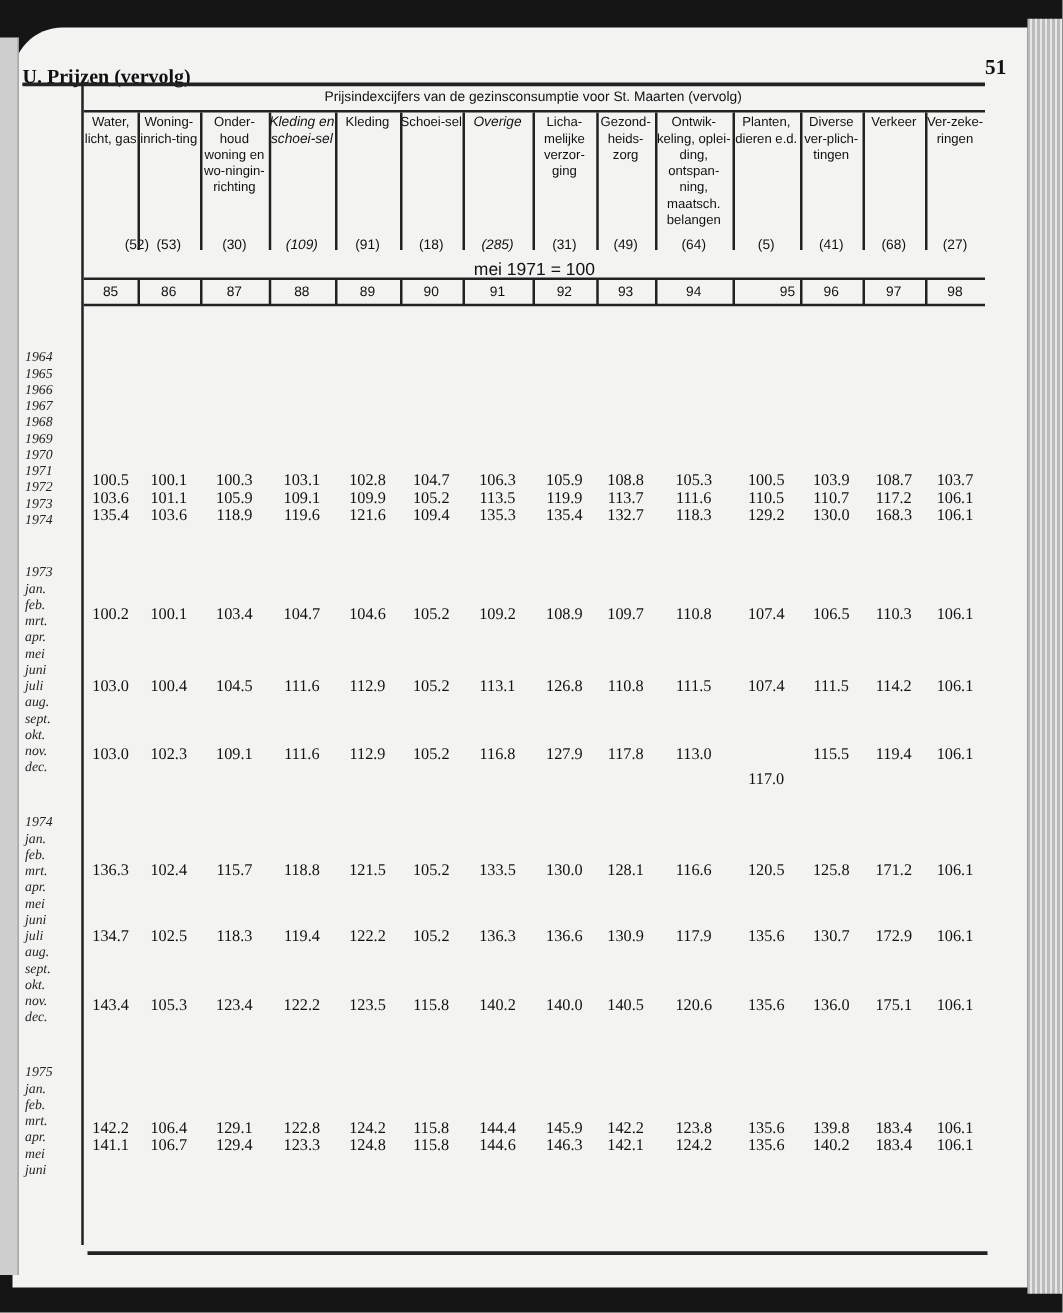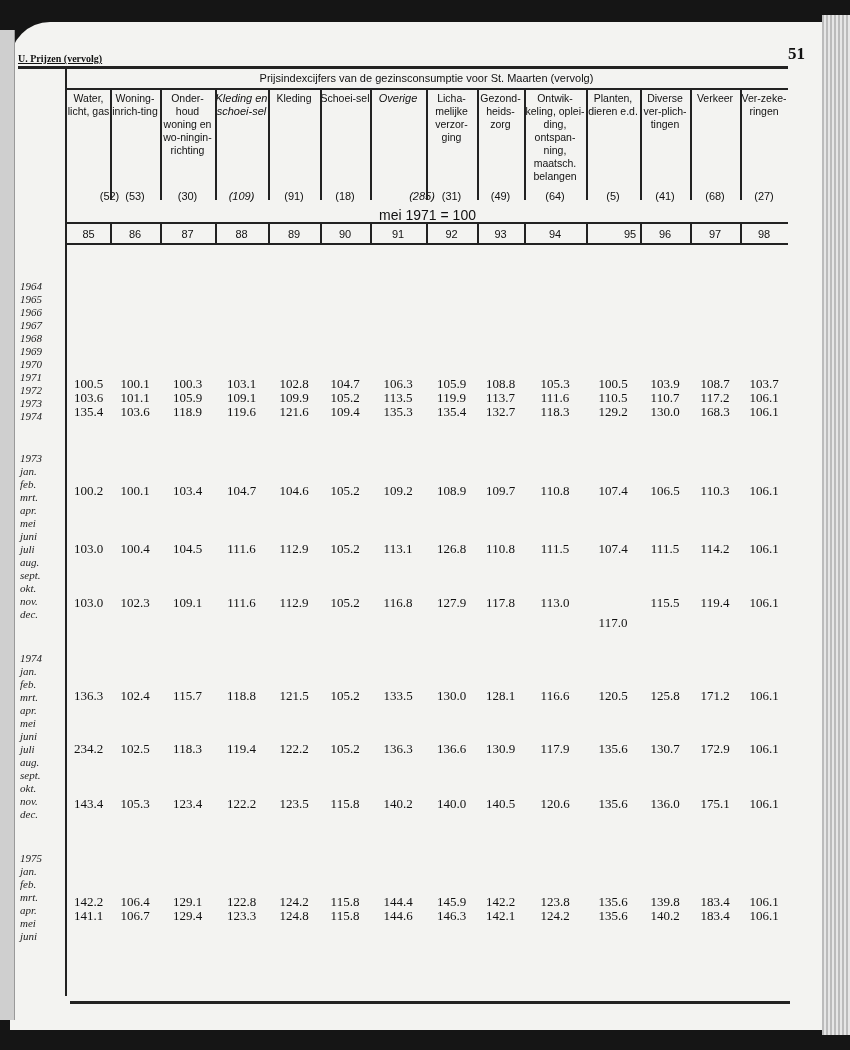--- a/index.html
+++ b/index.html
@@ -1,20 +1,20 @@
 <!DOCTYPE html>
 <html><head>
 <meta charset="utf-8">
 <style>
   html,body{margin:0;padding:0;}
   body{width:850px;height:1050px;background:#151515;position:relative;overflow:hidden;font-family:"Liberation Sans",sans-serif;color:#111;}
   .page{position:absolute;left:10px;top:22px;width:812px;height:1008px;background:#f3f3f1;border-radius:40px 0 0 0;}
   .edge{position:absolute;right:0;top:15px;width:28px;height:1020px;background:repeating-linear-gradient(90deg,#bbb 0 2px,#e6e6e6 2px 4px);}
   .leftstrip{position:absolute;left:0;top:30px;width:14px;height:990px;background:#cfcfcf;border-right:1px solid #999;}
-  .title{position:absolute;left:18px;top:53px;font-family:"Liberation Serif",serif;font-weight:bold;font-size:10px;text-decoration:underline;}
+  .title{position:absolute;left:18px;top:53px;font-family:"Liberation Serif",serif;font-weight:bold;font-size:16px;text-decoration:underline;}
   .pagenum{position:absolute;left:788px;top:44px;font-family:"Liberation Serif",serif;font-weight:bold;font-size:17px;}
   .topline{position:absolute;left:18px;top:66px;width:770px;height:3px;background:#222;}
   .vline-main{position:absolute;left:65px;top:68px;width:2px;height:928px;background:#222;}
   .caption{position:absolute;left:65px;top:72px;width:723px;text-align:center;font-size:11px;}
   .capline{position:absolute;left:67px;top:88px;width:721px;height:2px;background:#222;}
   .hdr{position:absolute;top:92px;font-size:10.5px;text-align:center;line-height:13px;}
   .hdr.it{font-style:italic;font-size:11px;}
   .wt{position:absolute;top:190px;font-size:11px;text-align:center;}
   .wt.it{font-style:italic;}
   .colsep{position:absolute;top:90px;width:1.5px;height:110px;background:#222;}
@@ -65,21 +65,21 @@
     <div class="wt" style="left: 268px; width: 52px;">(91)</div>
     <div class="num" style="left: 268px; width: 52px;">89</div>
     <div class="colsep" style="left: 268px;"></div>
     <div class="numsep" style="left: 268px;"></div>
     <div class="hdr" style="left: 320px; width: 50px;">Schoei-sel</div>
     <div class="wt" style="left: 320px; width: 50px;">(18)</div>
     <div class="num" style="left: 320px; width: 50px;">90</div>
     <div class="colsep" style="left: 320px;"></div>
     <div class="numsep" style="left: 320px;"></div>
     <div class="hdr it" style="left: 370px; width: 56px;">Overige</div>
-    <div class="wt it" style="left: 370px; width: 56px; padding-left: 24px;">(285)</div>
+    <div class="wt it" style="left: 370px; width: 56px;">(285)</div>
     <div class="num" style="left: 370px; width: 56px;">91</div>
     <div class="colsep" style="left: 370px;"></div>
     <div class="numsep" style="left: 370px;"></div>
     <div class="hdr" style="left: 426px; width: 51px;">Licha-melijke verzor-ging</div>
     <div class="wt" style="left: 426px; width: 51px;">(31)</div>
     <div class="num" style="left: 426px; width: 51px;">92</div>
     <div class="colsep" style="left: 426px;"></div>
     <div class="numsep" style="left: 426px;"></div>
     <div class="hdr" style="left: 477px; width: 47px;">Gezond-heids-zorg</div>
     <div class="wt" style="left: 477px; width: 47px;">(49)</div>
@@ -278,21 +278,21 @@
       <span style="left: 305px;">133.5</span>
       <span style="left: 358.5px;">130.0</span>
       <span style="left: 407.5px;">128.1</span>
       <span style="left: 462px;">116.6</span>
       <span style="left: 520px;">120.5</span>
       <span style="left: 572px;">125.8</span>
       <span style="left: 622px;">171.2</span>
       <span style="left: 671px;">106.1</span>
     </div>
     <div class="row" style="top: 741px;">
-      <span style="left: -4.5px;">234.2</span>
+      <span style="left: -4.5px;">134.7</span>
       <span style="left: 42px;">102.5</span>
       <span style="left: 94.5px;">118.3</span>
       <span style="left: 148.5px;">119.4</span>
       <span style="left: 201px;">122.2</span>
       <span style="left: 252px;">105.2</span>
       <span style="left: 305px;">136.3</span>
       <span style="left: 358.5px;">136.6</span>
       <span style="left: 407.5px;">130.9</span>
       <span style="left: 462px;">117.9</span>
       <span style="left: 520px;">135.6</span>

